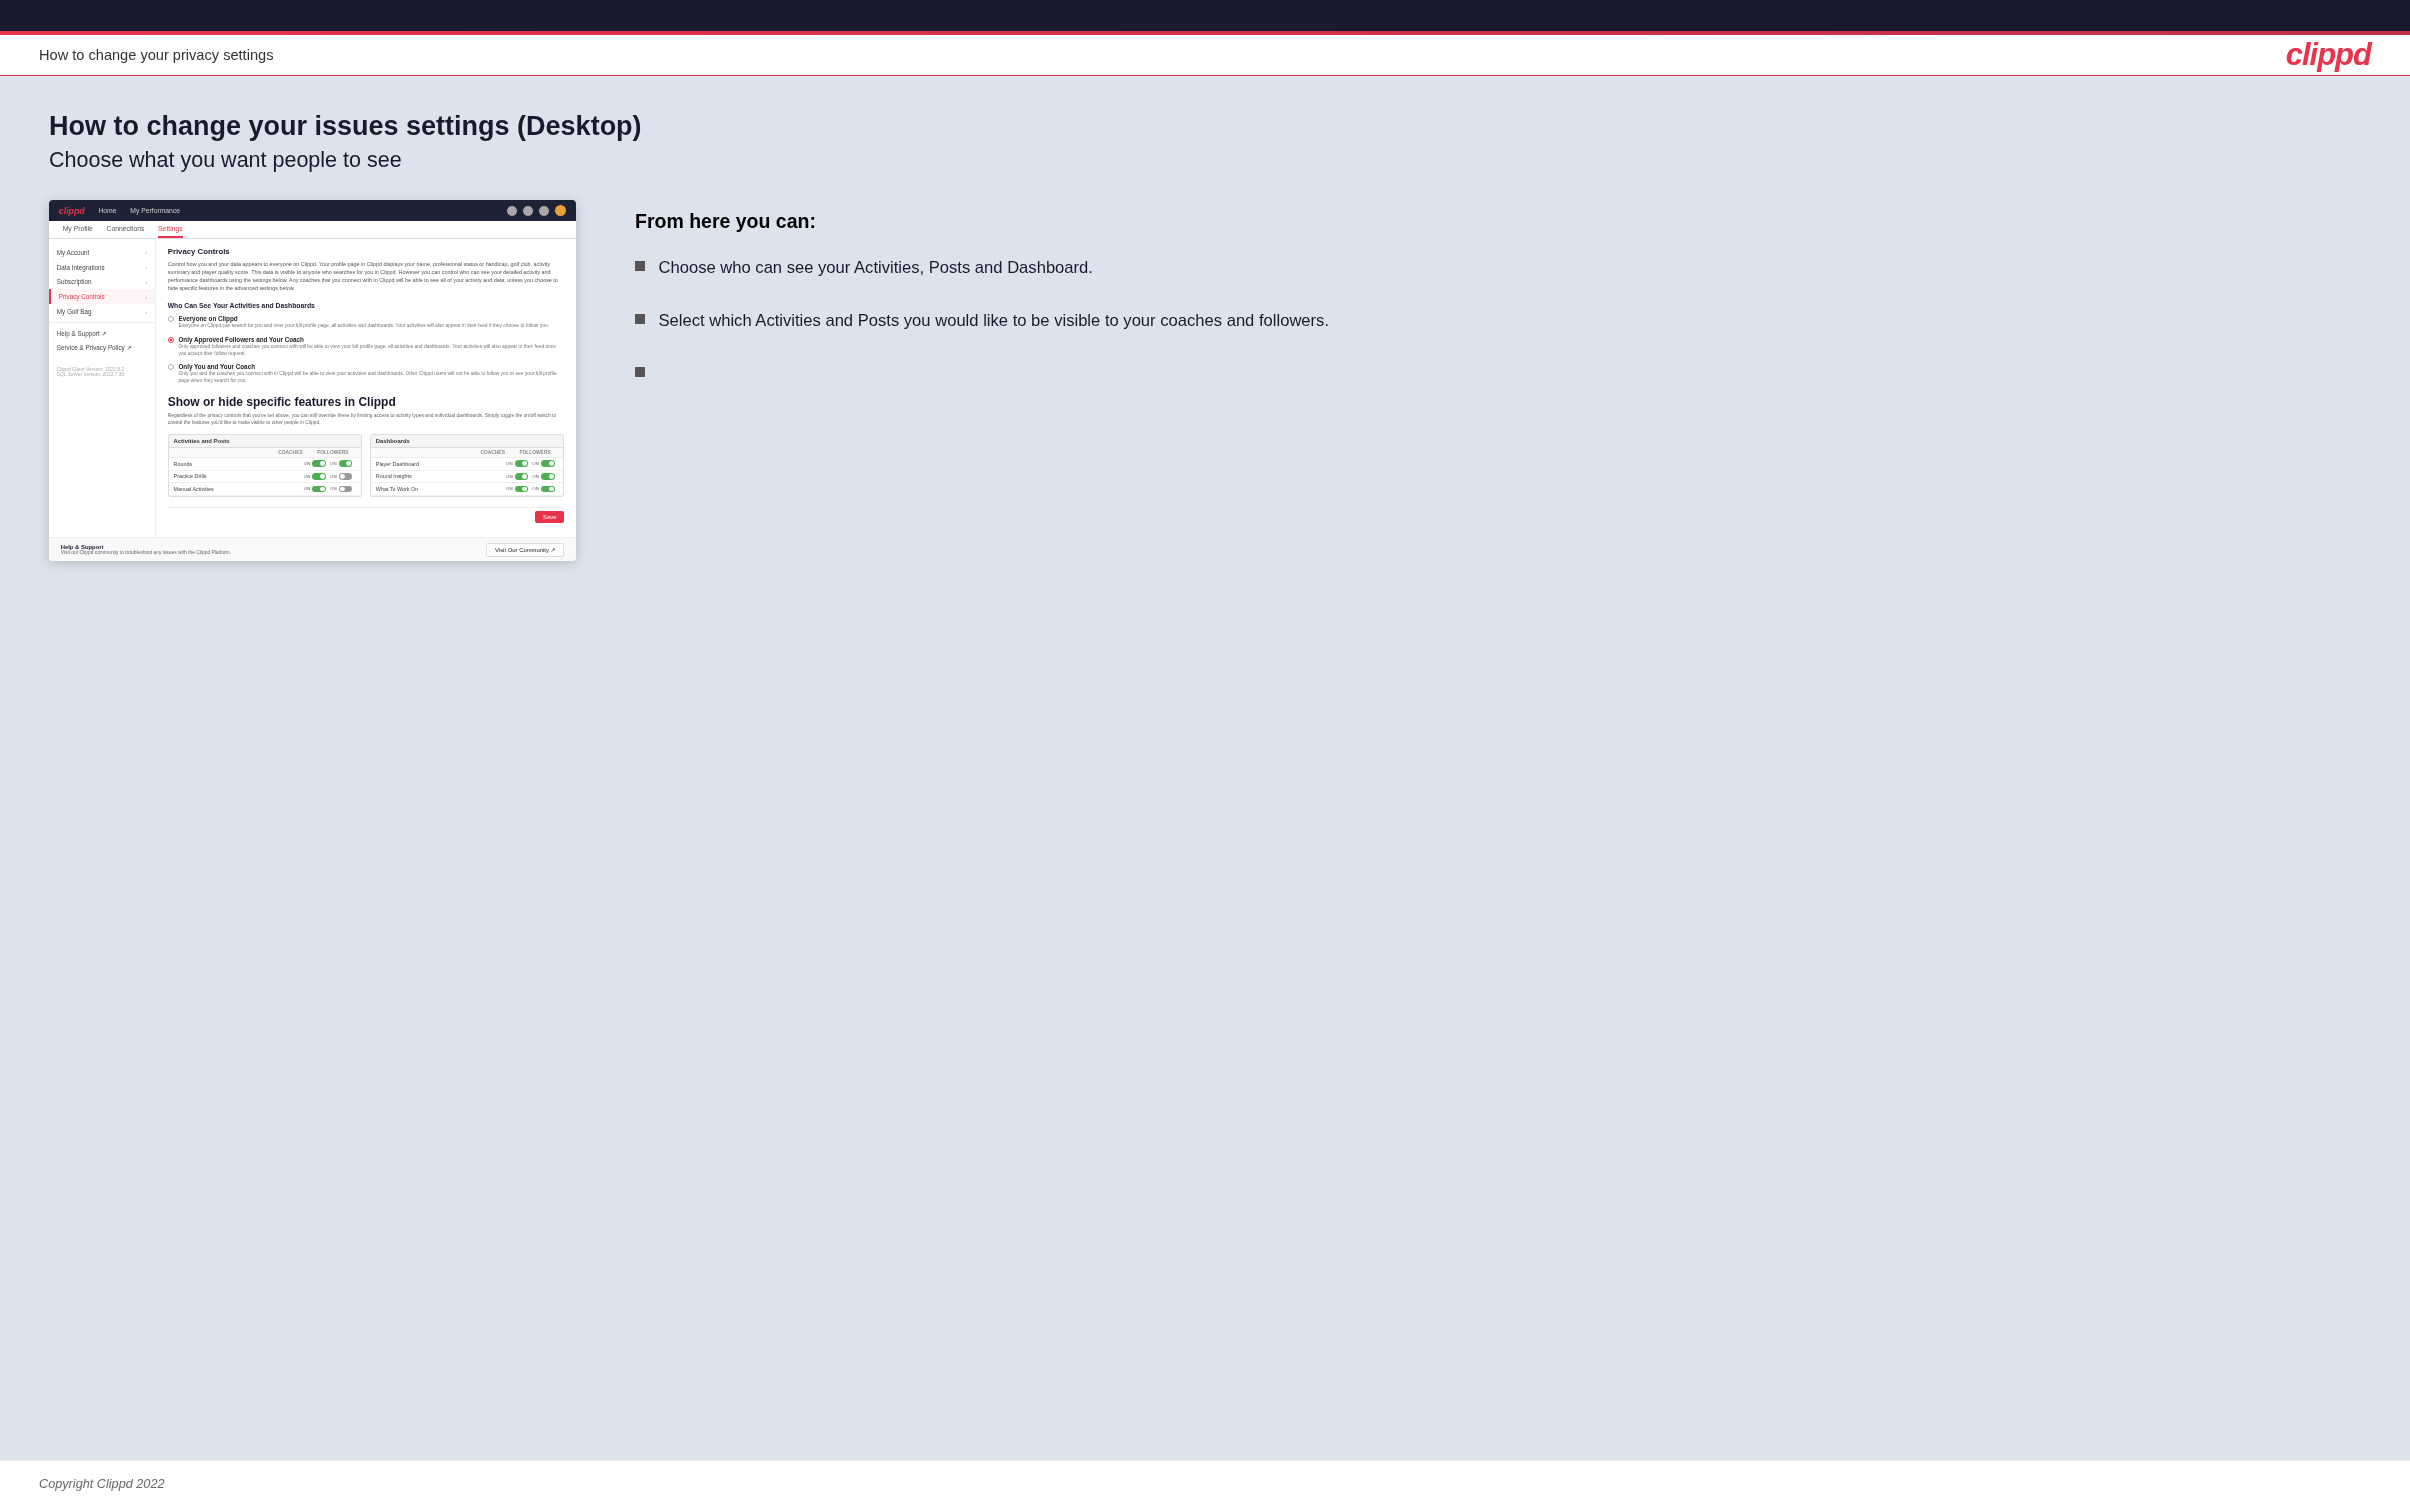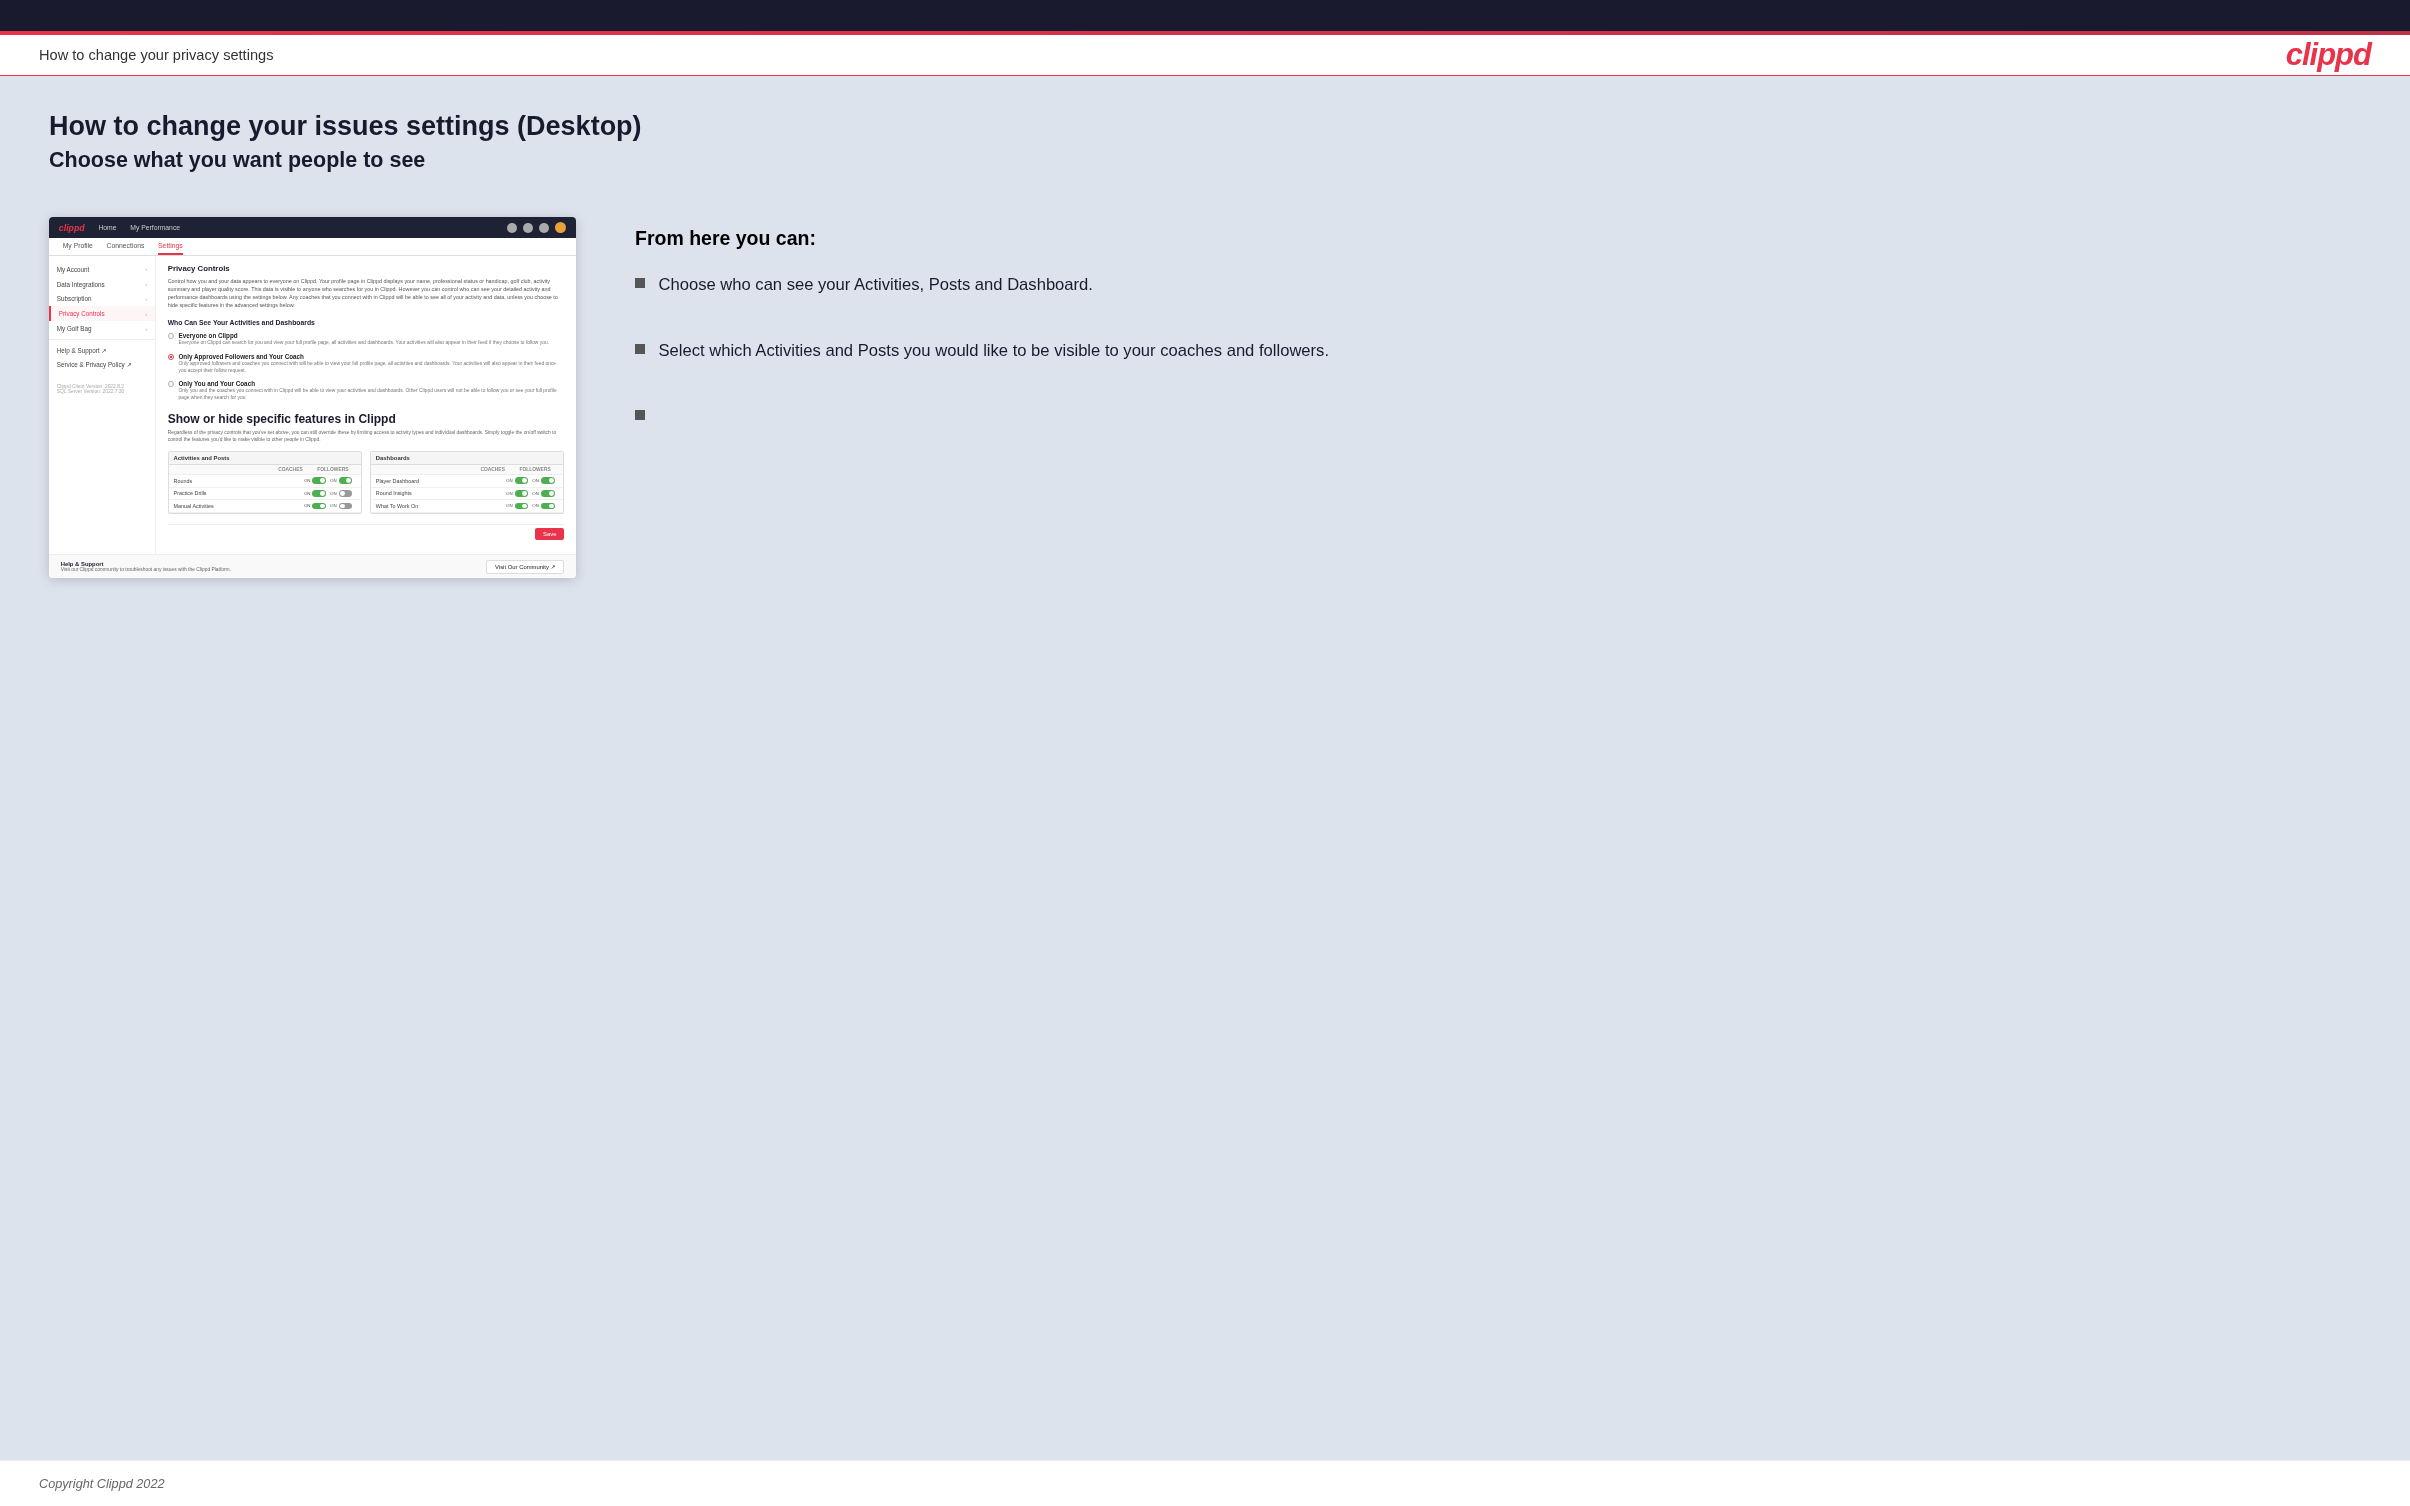--- a/index.html
+++ b/index.html
@@ -59,23 +59,23 @@
     }
 
     .page-heading {
       font-size: 27px;
       font-weight: 800;
       color: #1a1a2e;
       margin-bottom: 5.9px;
     }
     .page-subheading {
       font-size: 21.5px;
-      font-weight: 700;
+      font-weight: 400;
       color: #1a1a2e;
-      margin-bottom: 44px;
+      margin-bottom: 27px;
     }
 
     .content-row {
       display: flex;
       gap: 59px;
       align-items: flex-start;
     }
 
     
     .screenshot-container {
@@ -396,21 +396,21 @@
     .info-heading {
       font-size: 19.5px;
       font-weight: 600;
       color: #000000;
       margin-bottom: 23.4px;
     }
     .info-list {
       list-style: none;
       display: flex;
       flex-direction: column;
-      gap: 41px;
+      gap: 28px;
     }
     .info-list-item {
       display: flex;
       gap: 13.7px;
       align-items: flex-start;
     }
     .info-bullet {
       width: 9.8px;
       height: 9.8px;
       background: #555;

